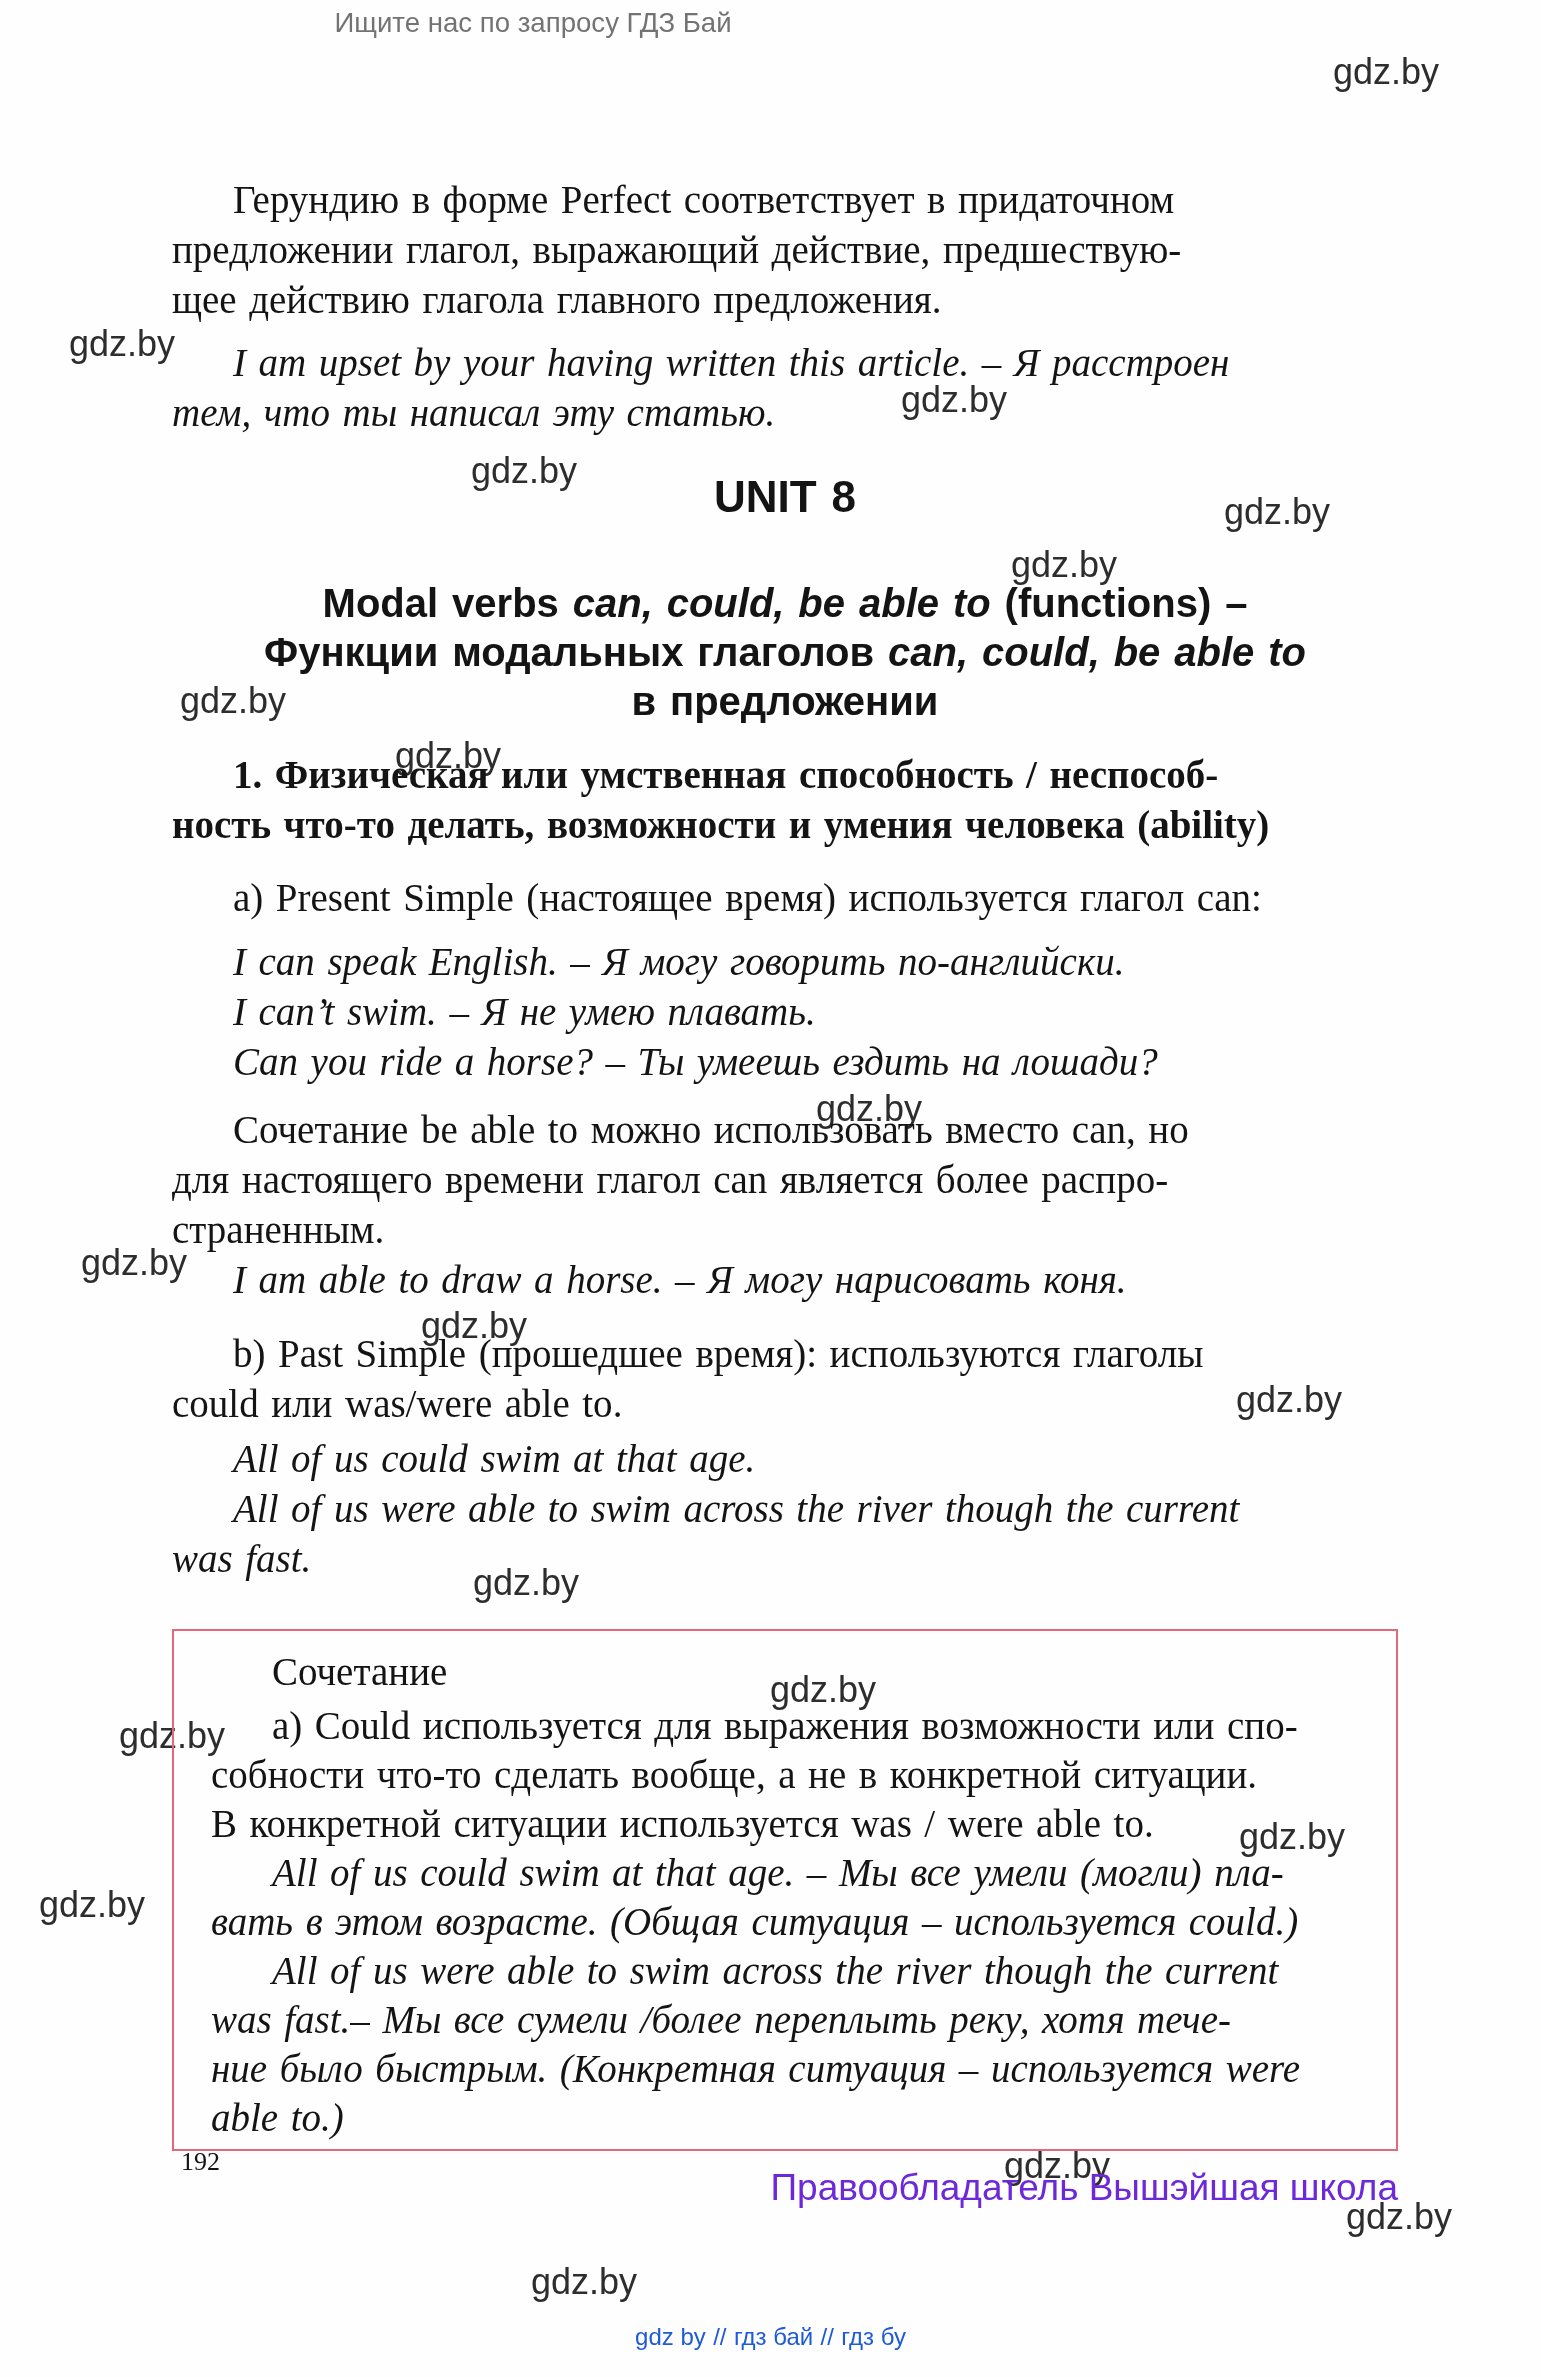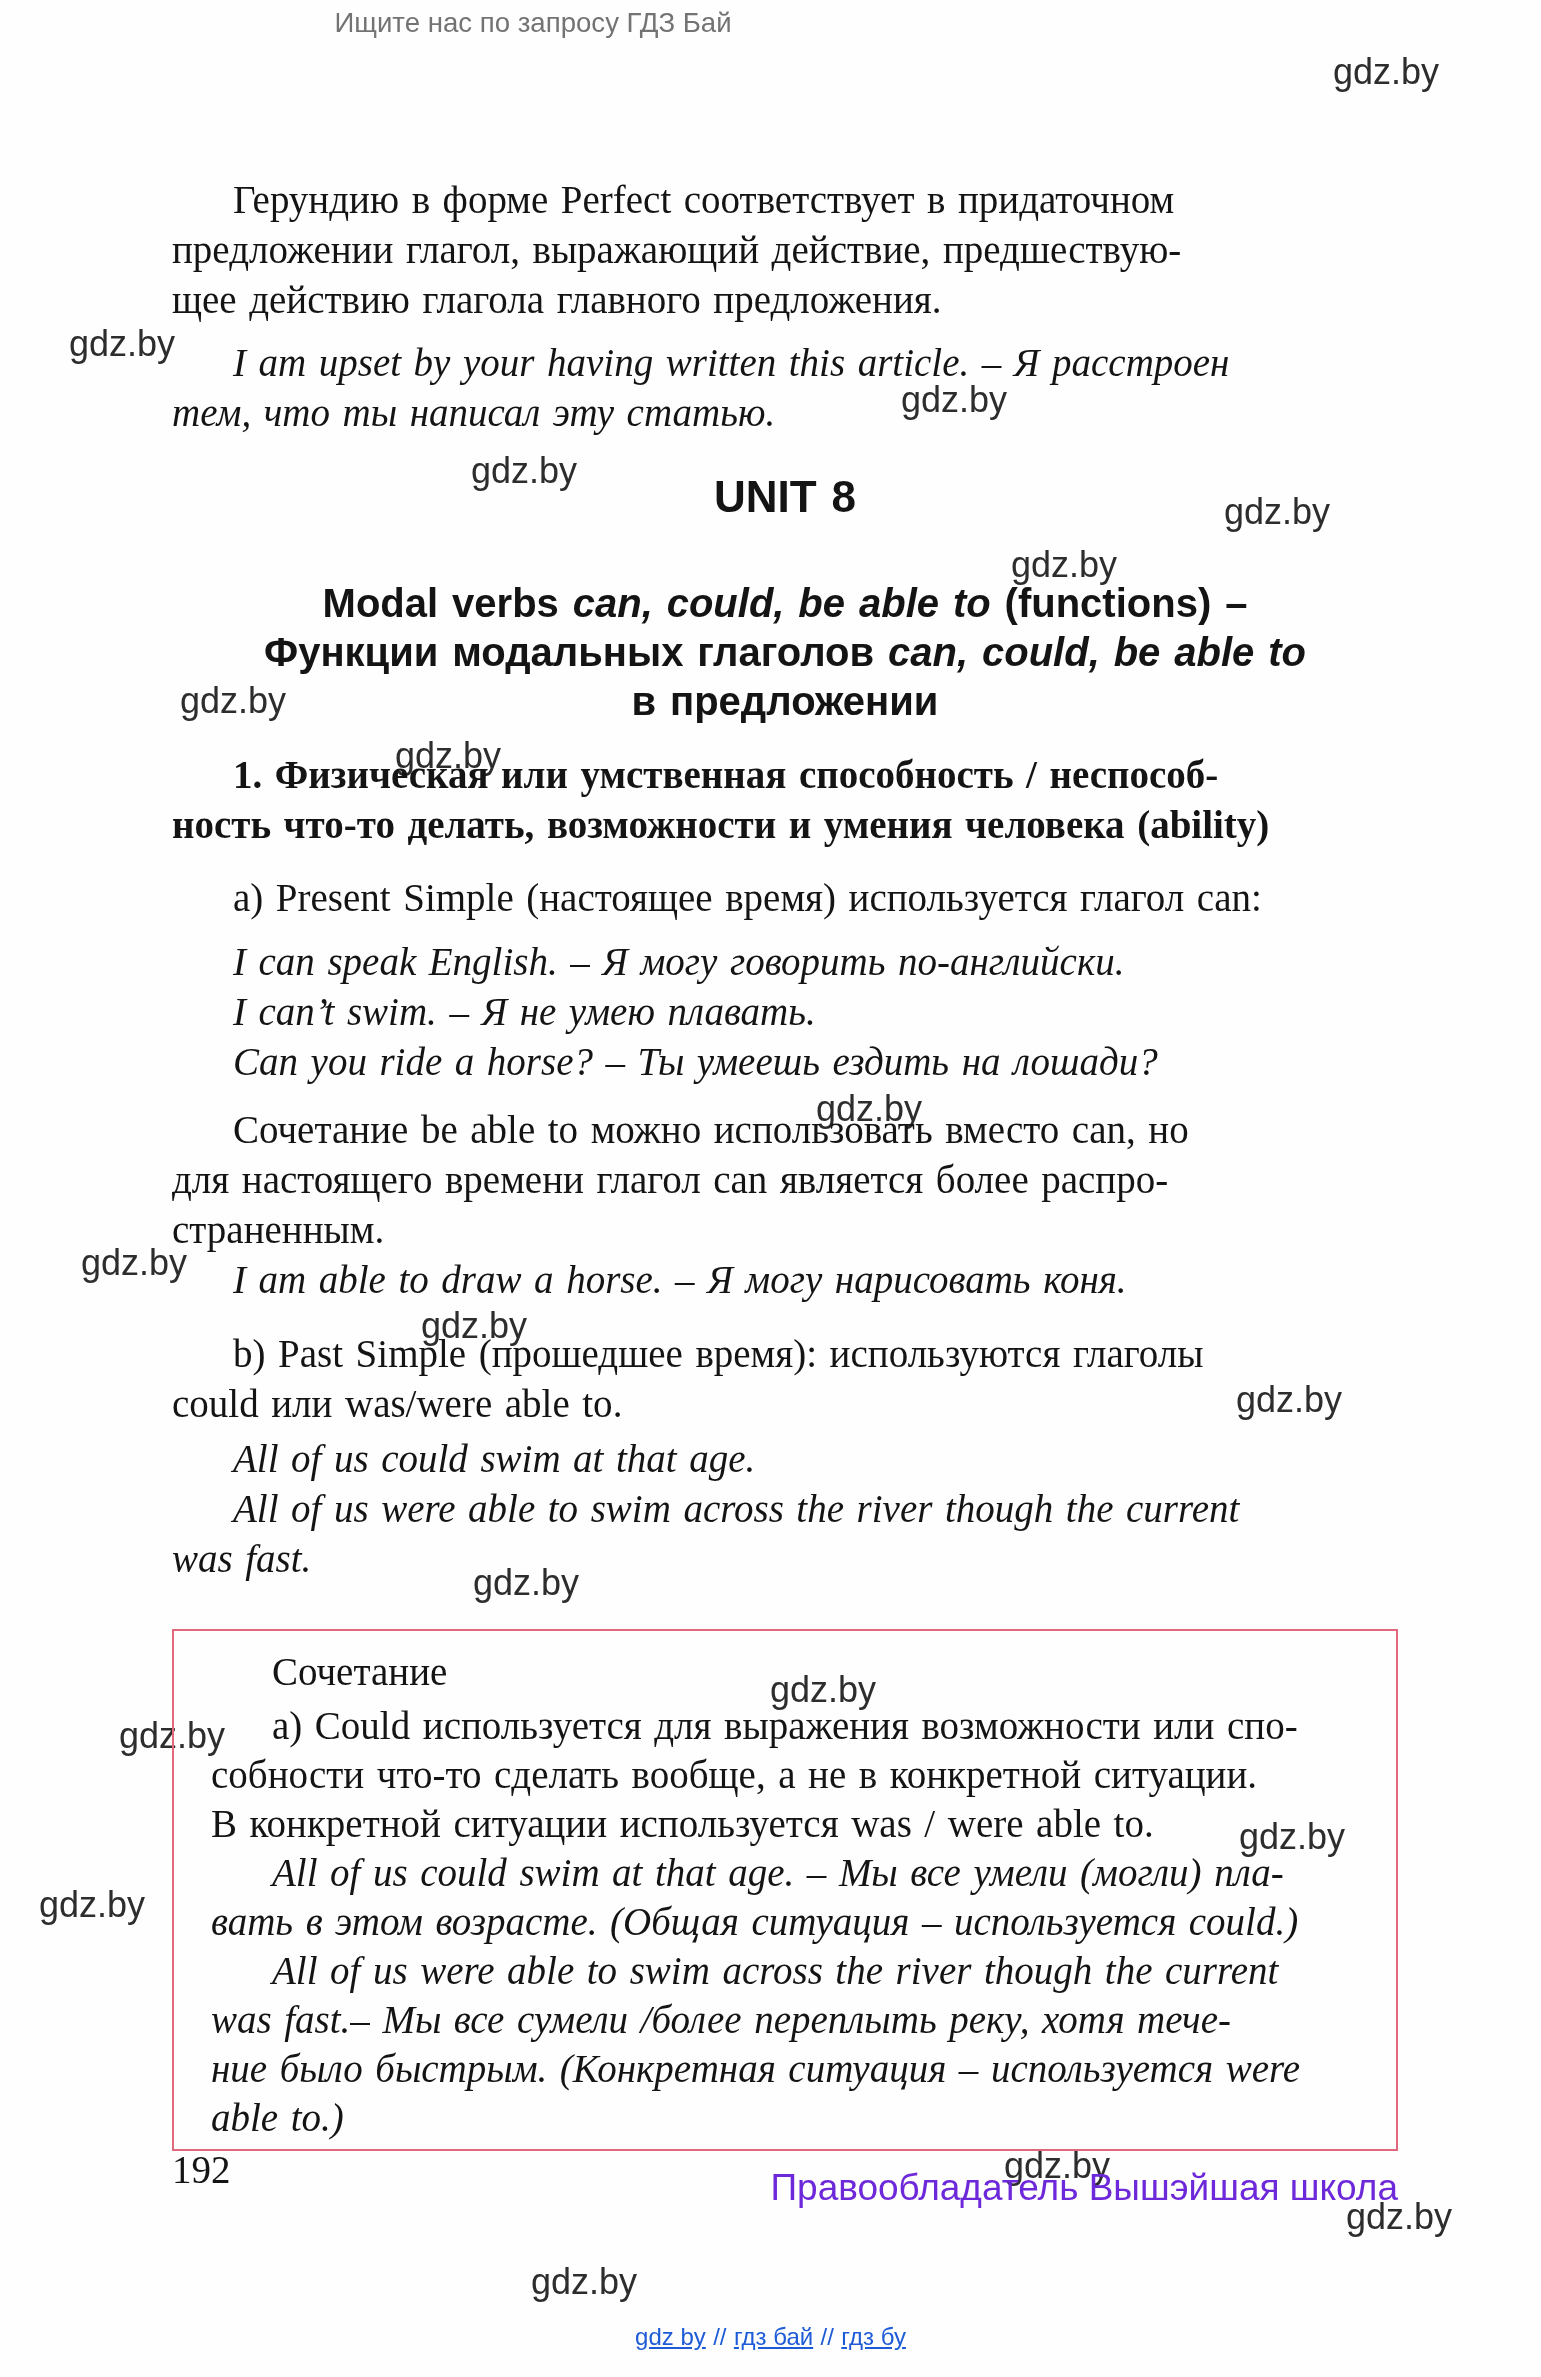--- a/index.html
+++ b/index.html
@@ -38,30 +38,30 @@
   #ex-b      { top:1434px; }
 
   .note-box {
     position:absolute; top:1629px; left:0; width:1226px;
     border:2.8px solid #e0697d; padding:15.6px 27.6px 7.4px 37px;
     font-size:39px; word-spacing:2.8px;
   }
   .note-box .line { line-height:49px; }
   .note-para { margin-top:5.5px; }
 
-  .pagenum   { position:absolute; top:2147px; left:0; font-size:39px; }
+  .pagenum   { position:absolute; top:2147px; left:9px; font-size:26px; }
   .publisher {
     position:absolute; top:2167px; left:0; width:100%; text-align:right;
     font-family:"Liberation Sans", sans-serif; font-size:37px; color:#6d28d9;
   }
   .footer-links {
     position:absolute; top:2323px; left:0; width:100%; text-align:center;
     font-family:"Liberation Sans", sans-serif; font-size:24px;
   }
-  .footer-links a { color:#1e5bd6; text-decoration:underline; margin:0 7.4px; cursor:pointer; }
+  .footer-links a { color:#1e5bd6; margin:0 7.4px; cursor:pointer; }
   .footer-links .sep { color:#1e5bd6; }
 </style>
 </head>
 <body>
 
 <div class="page">
 
   <div class="promo">Ищите нас по запросу ГДЗ Бай</div>
 
   <span class="wm" style="left:1333px;top:51px">gdz.by</span>

